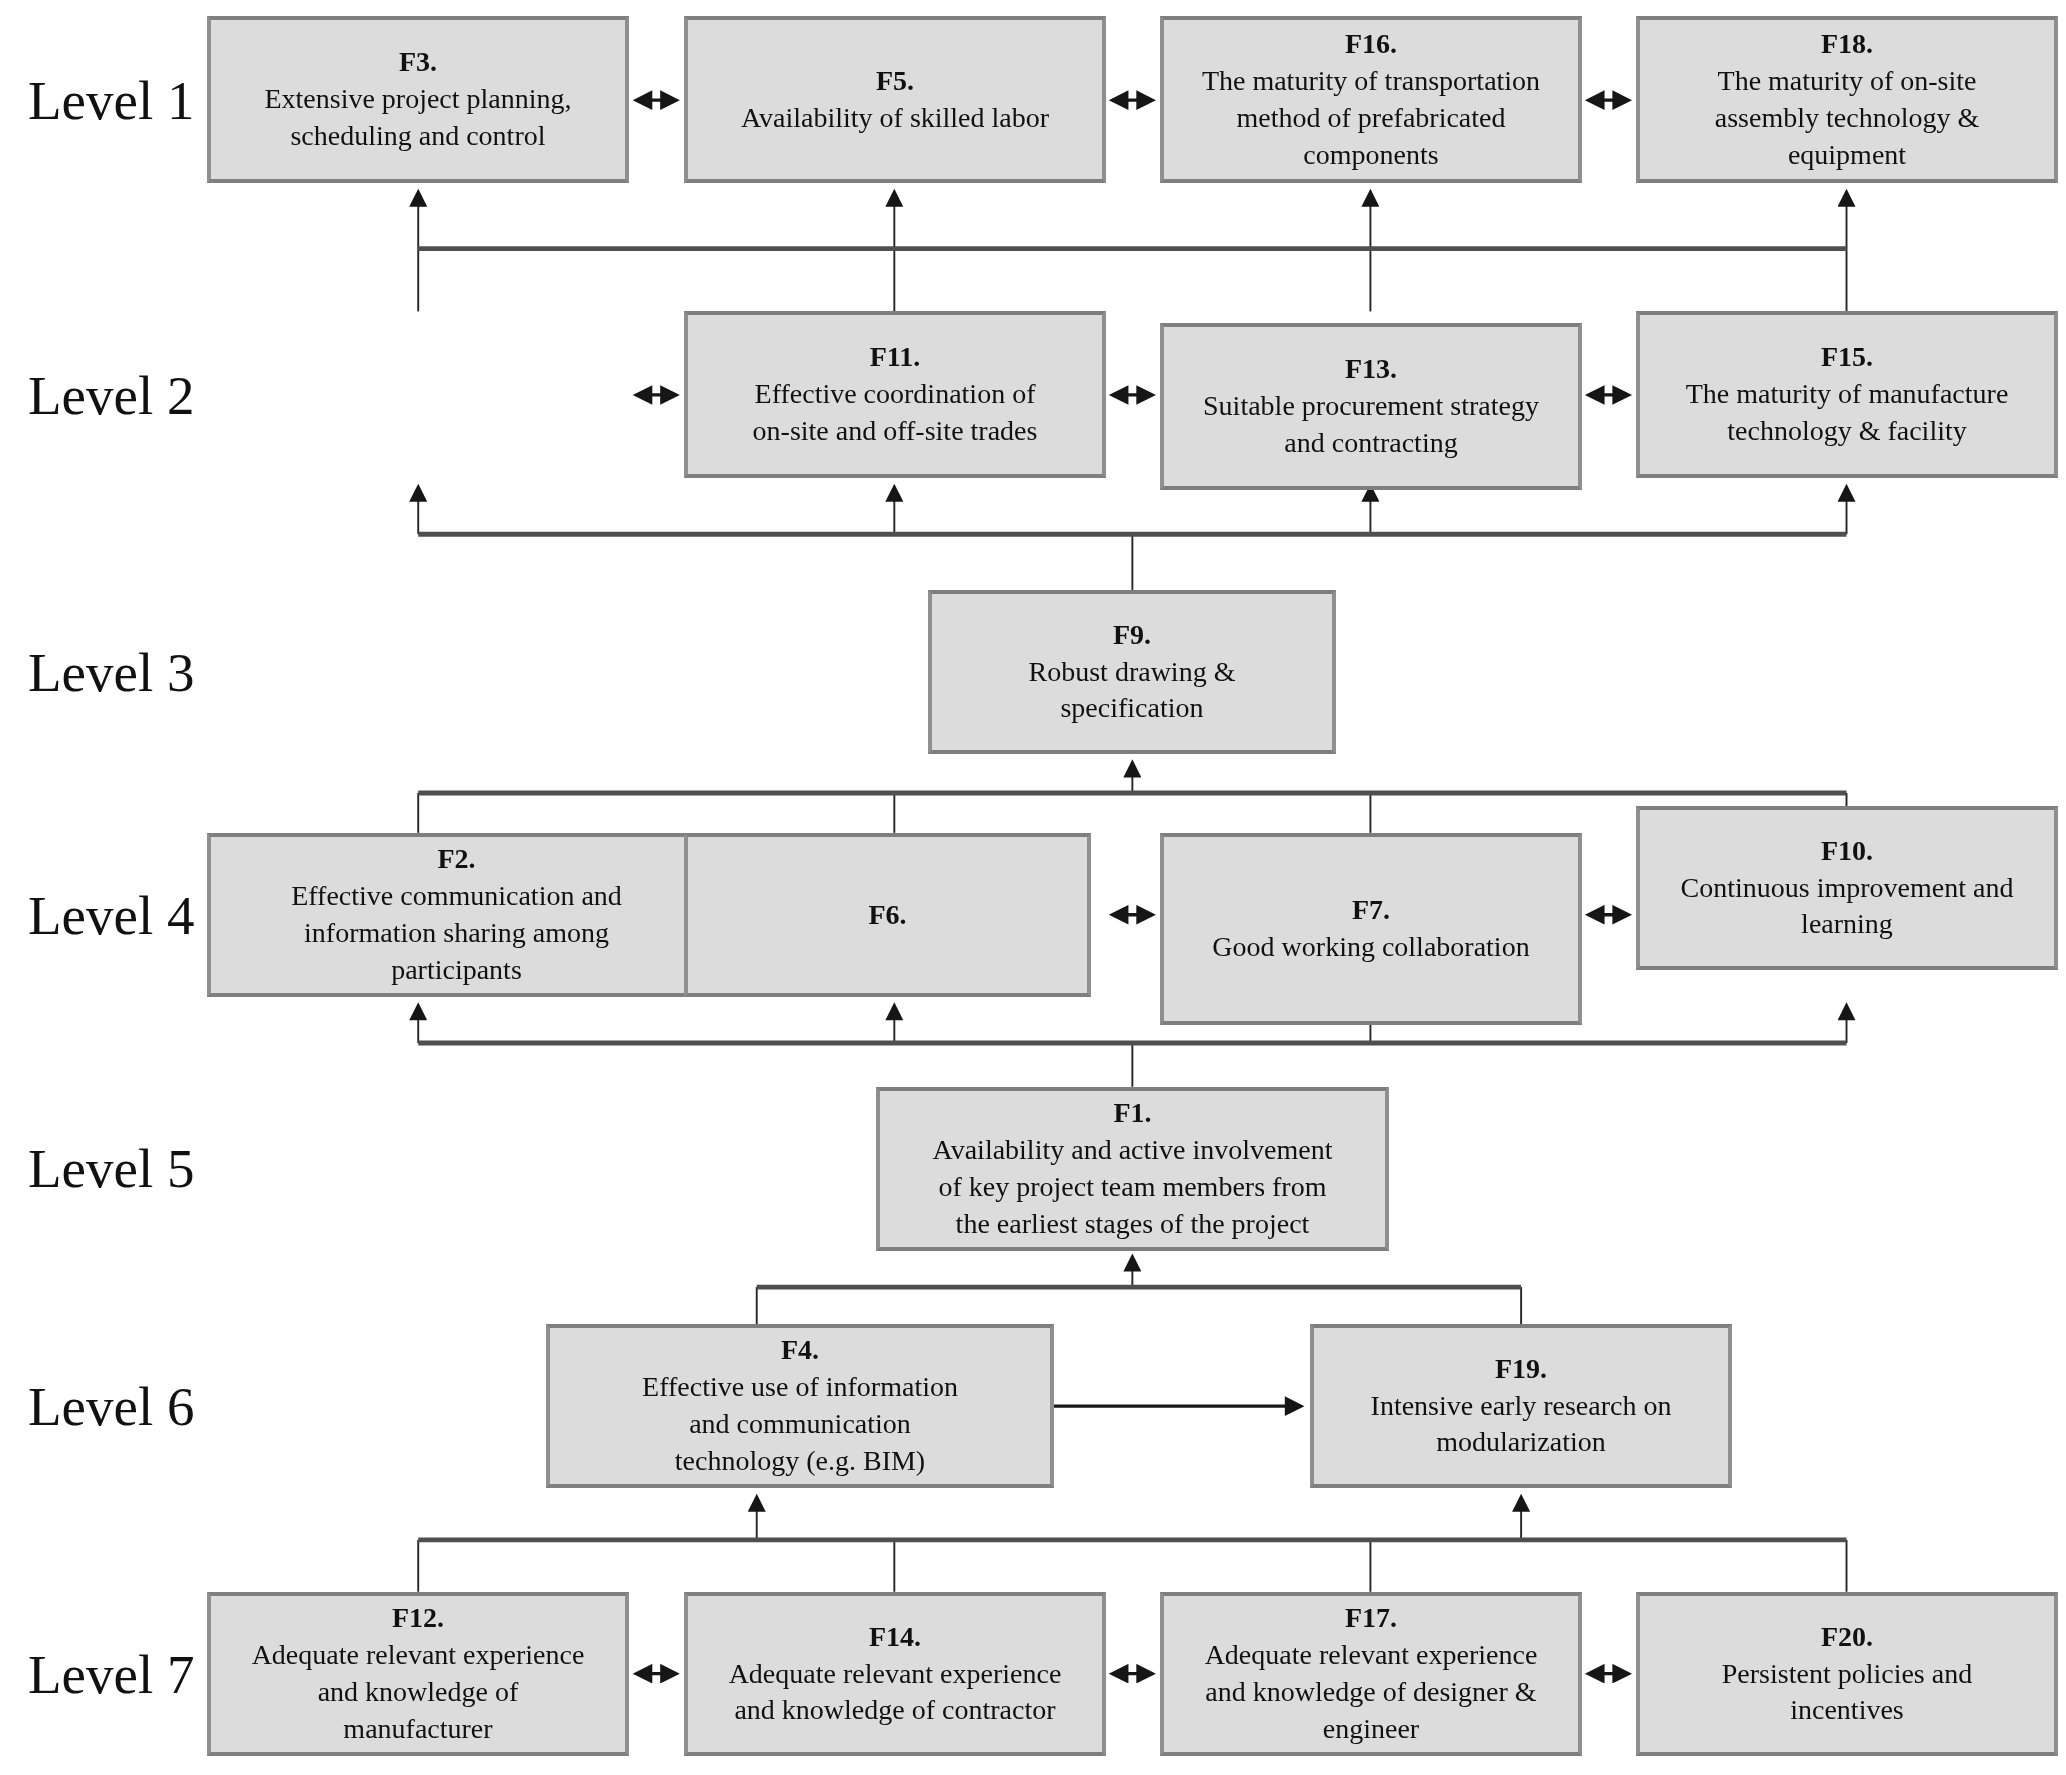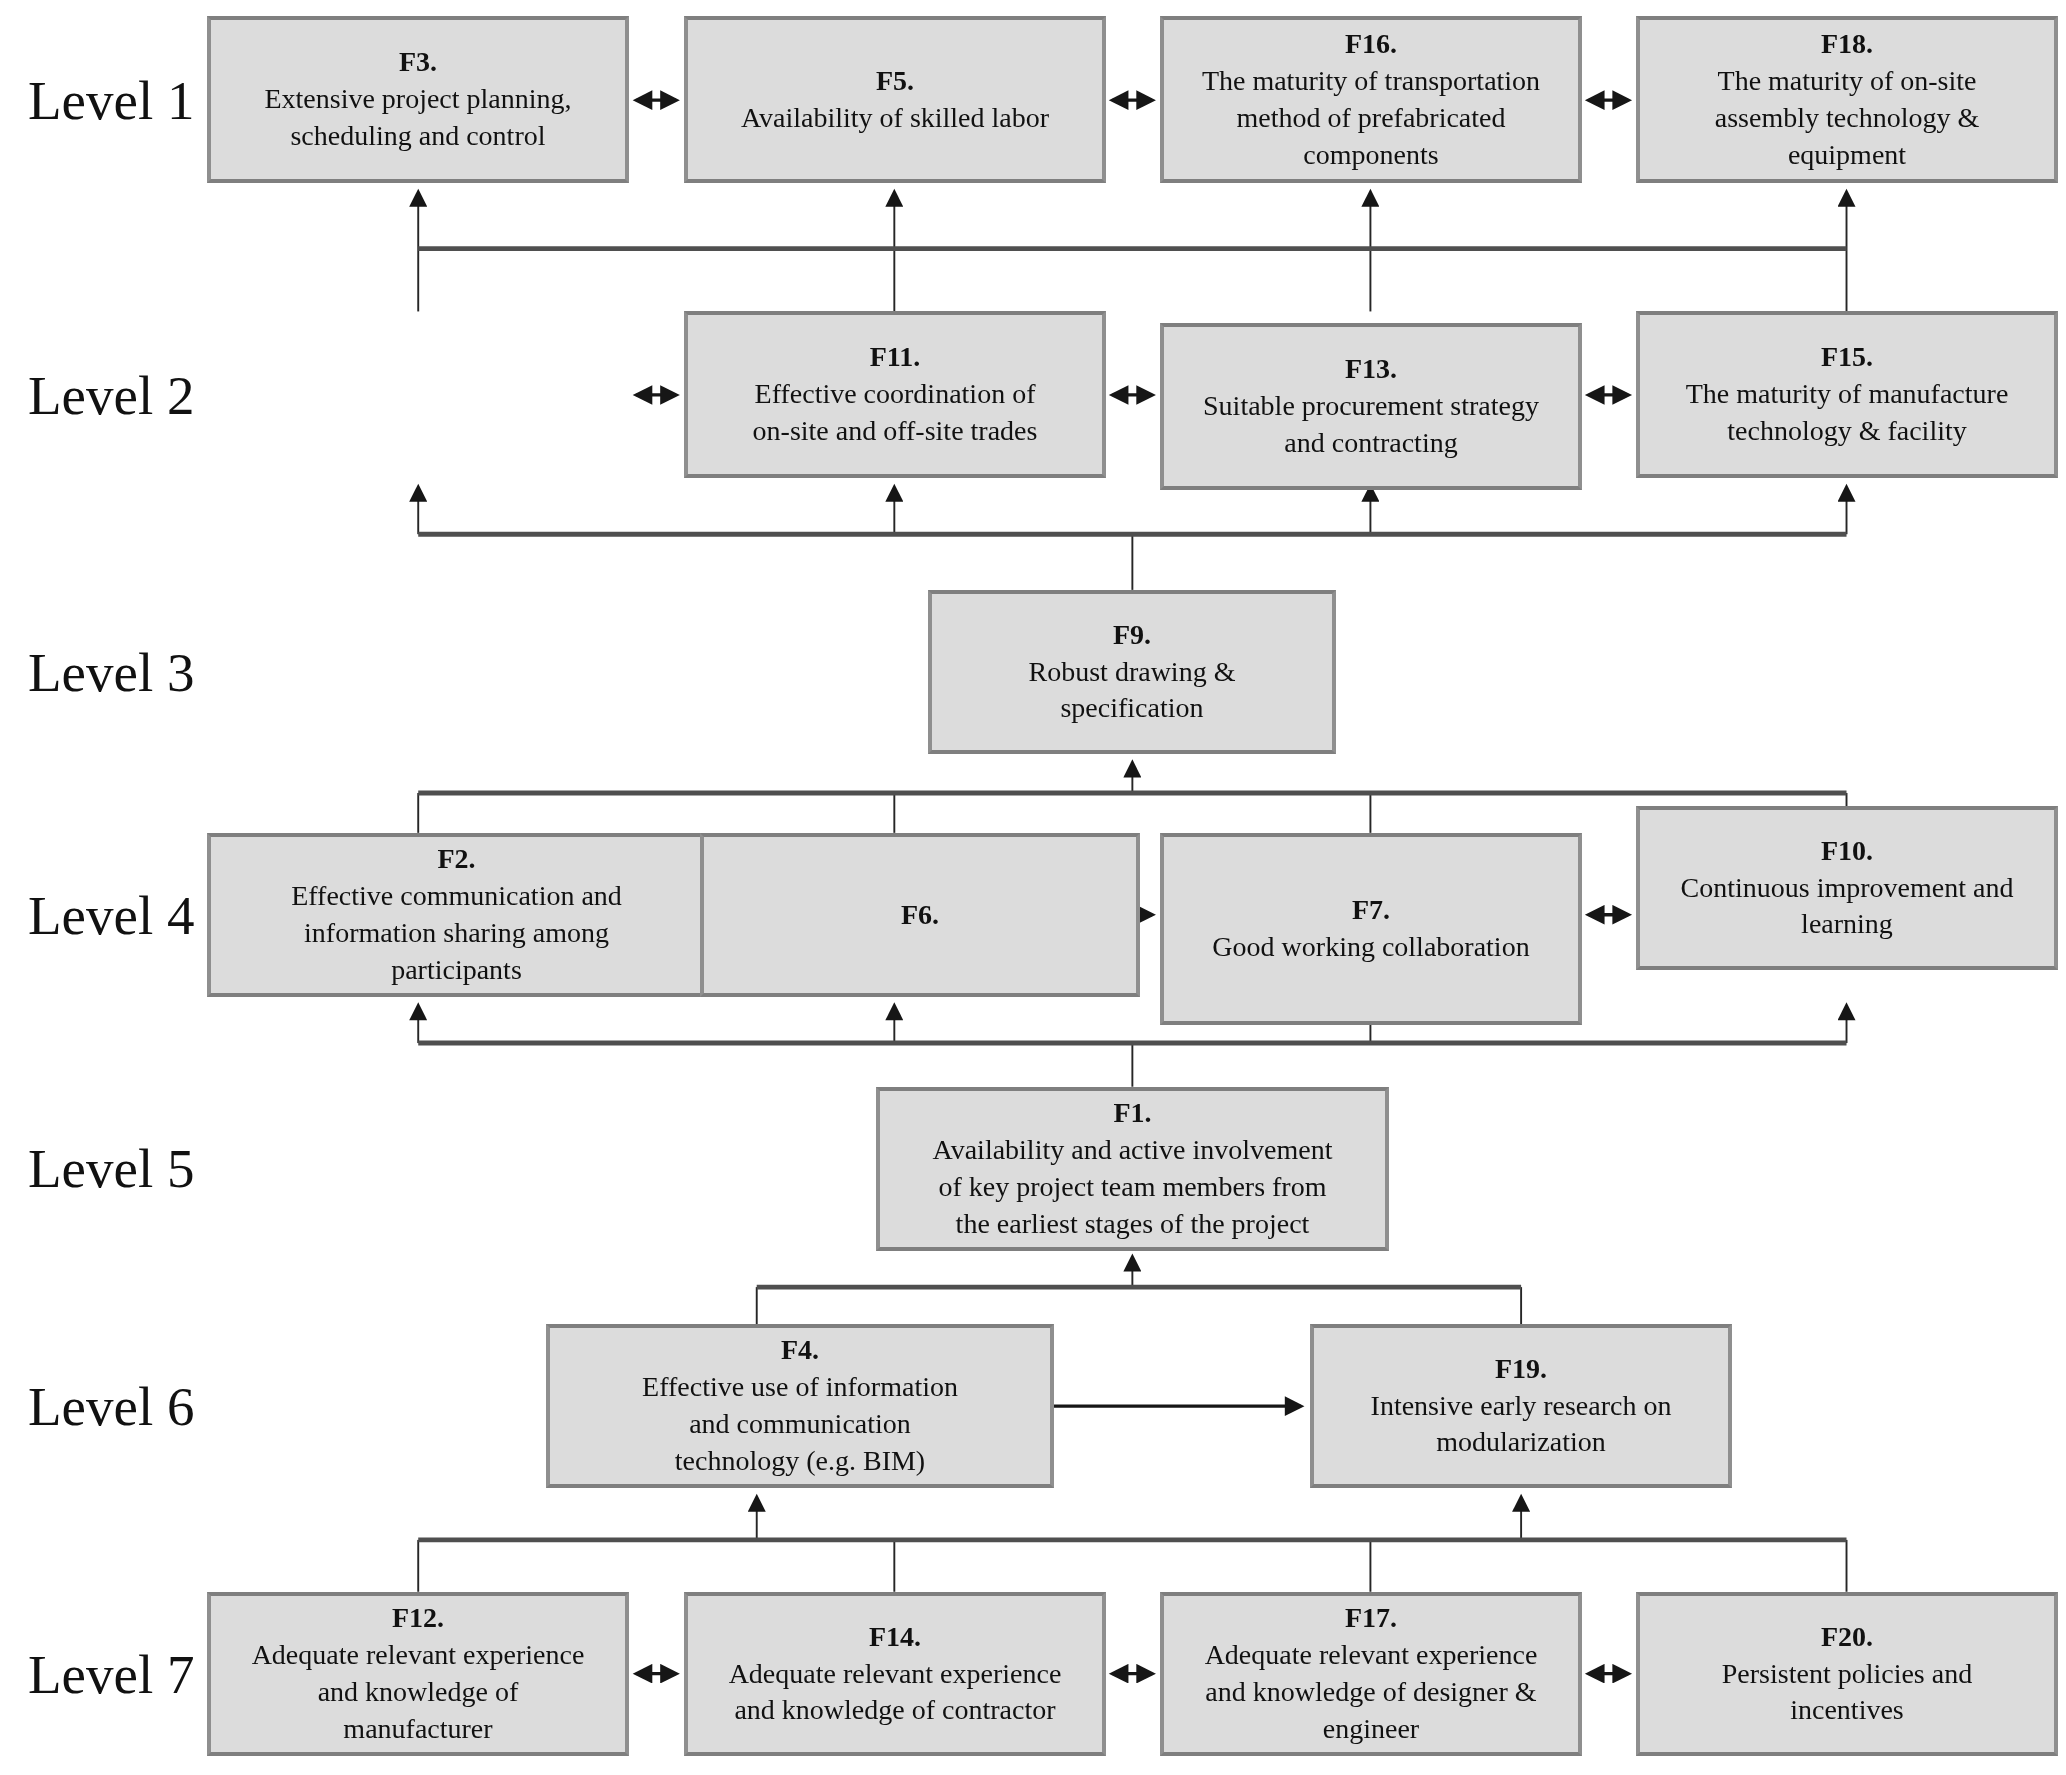--- a/index.html
+++ b/index.html
@@ -153,21 +153,21 @@
     <div class="ftext">Robust drawing &amp;
 specification</div>
   </div>
 
   <div class="fbox" style="left:207px;top:833px;width:499px;height:164px">
     <div class="fcode">F2.</div>
     <div class="ftext">Effective communication and
 information sharing among
 participants</div>
   </div>
-  <div class="fbox" style="left:700px;top:833px;width:440px;height:164px">
+  <div class="fbox" style="left:684px;top:833px;width:407px;height:164px">
     <div class="fcode">F6.</div>
   </div>
   <div class="fbox" style="left:1160px;top:833px;width:422px;height:192px">
     <div class="fcode">F7.</div>
     <div class="ftext">Good working collaboration</div>
   </div>
   <div class="fbox" style="left:1636px;top:806px;width:422px;height:164px">
     <div class="fcode">F10.</div>
     <div class="ftext">Continuous improvement and
 learning</div>

